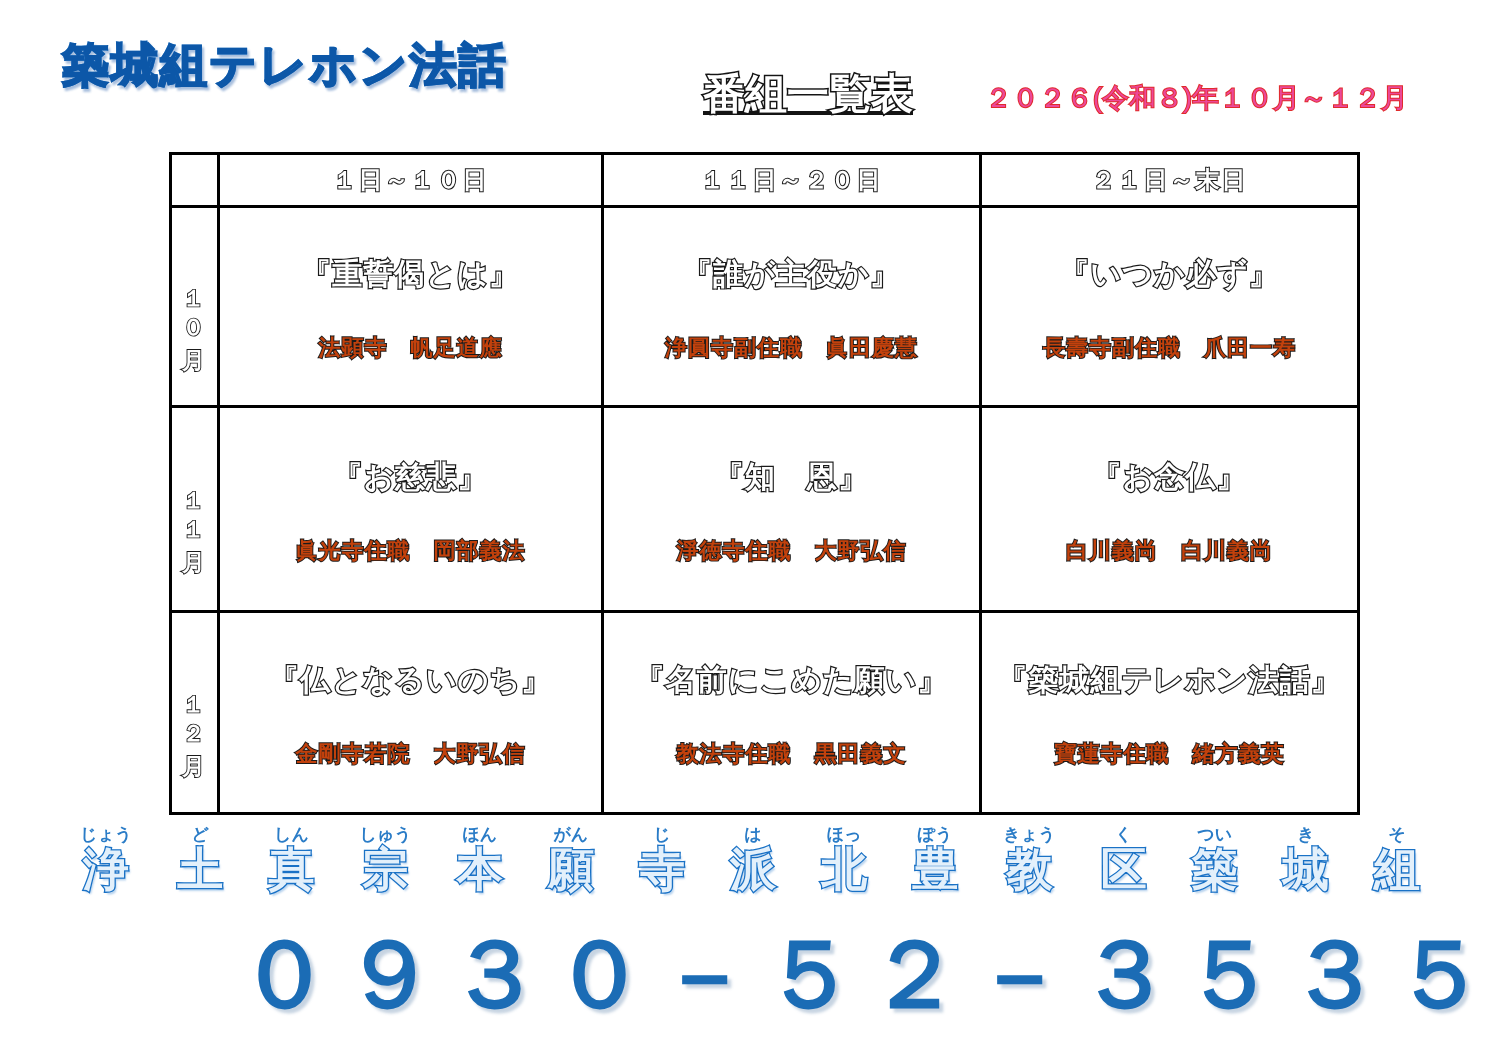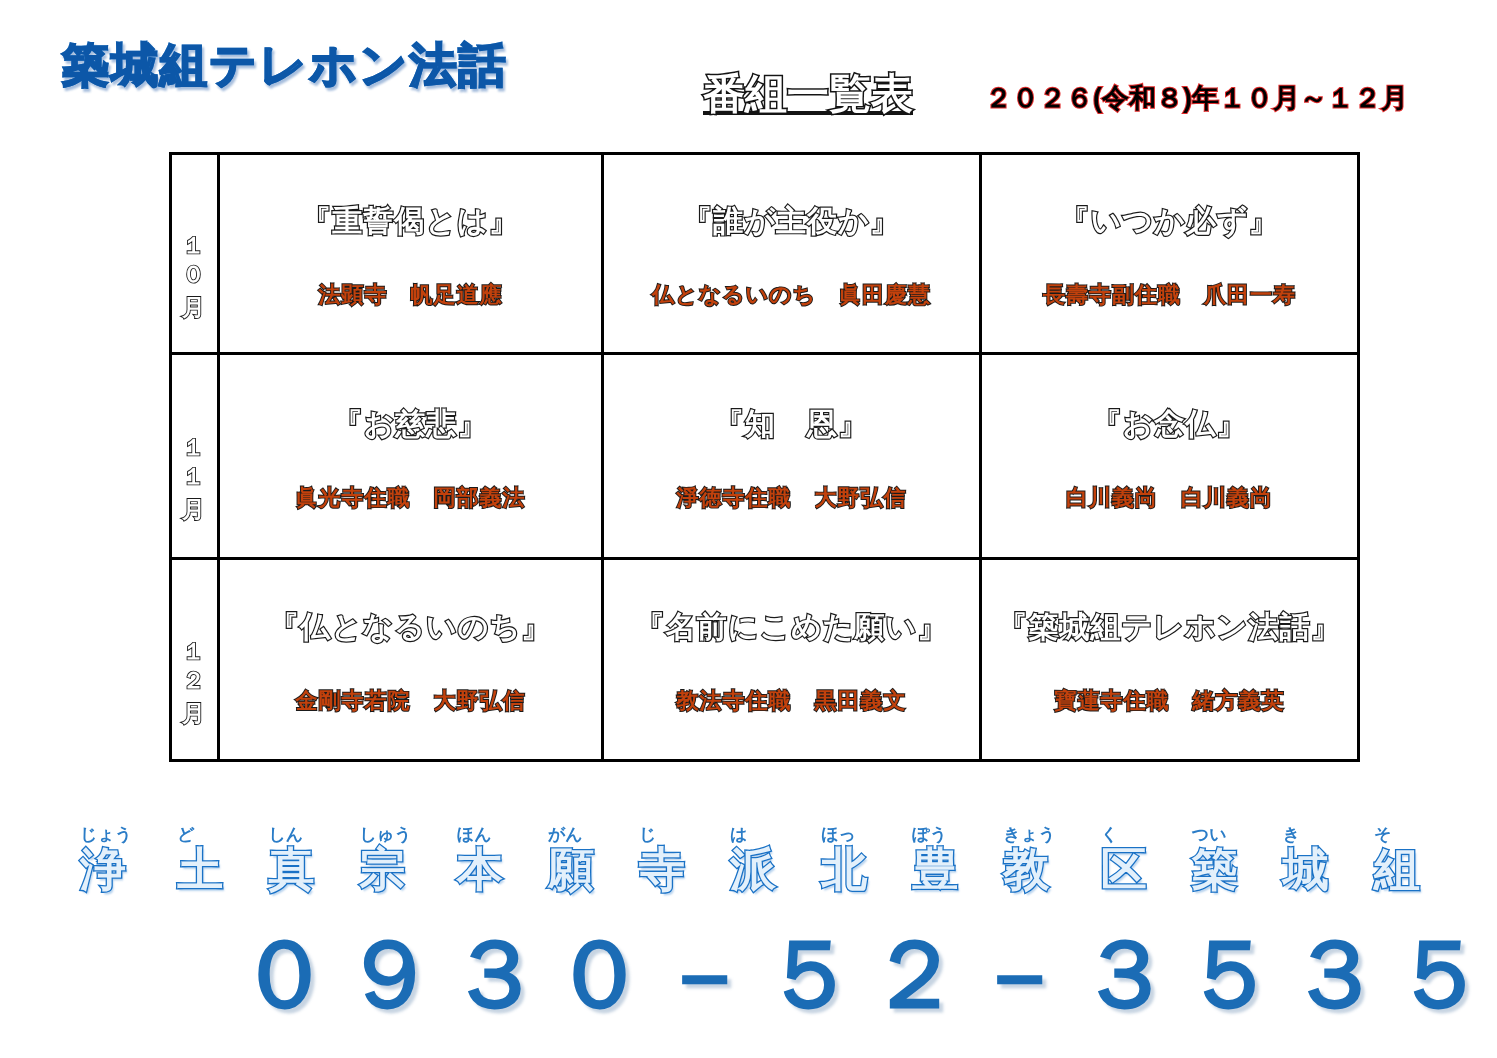--- a/index.html
+++ b/index.html
@@ -26,22 +26,22 @@
     position: absolute; left: 703px; top: 66px;
     font-size: 42px; font-weight: bold;
     color: #ffffff;
     -webkit-text-stroke: 3px #141414;
     paint-order: stroke fill;
     white-space: nowrap;
     text-decoration: underline;
   }
   .period {
     position: absolute; left: 985px; top: 80px;
-    font-size: 27px; font-weight: bold;
-    color: #000000;
+    font-size: 27px; font-weight: normal;
+    color: #ec4899;
     -webkit-text-stroke: 2px #e02b2b;
     paint-order: stroke fill;
     white-space: nowrap;
   }
 
   
   table.program {
     position: absolute; left: 169px; top: 152px;
     width: 1188px;
     border-collapse: collapse;
@@ -101,21 +101,21 @@
     white-space: nowrap;
   }
 
   
   .org-line {
     position: absolute; left: 80px; top: 826px;
     width: 1340px;
     display: flex; justify-content: space-between; align-items: flex-end;
   }
   .org-char {
-    display: flex; flex-direction: column; 
+    display: flex; flex-direction: column; align-items: center;
     line-height: 1;
   }
   .furigana {
     font-size: 17px; font-weight: bold;
     color: #2a7cc7;
     margin-bottom: 3px;
     white-space: nowrap;
   }
   .org-kanji {
     font-size: 46px; font-weight: bold;
@@ -145,33 +145,39 @@
 <div class="period">２０２６(令和８)年１０月～１２月</div>
 
 <table class="program">
   <colgroup>
     <col class="c-month">
       <col class="c-1">
       <col class="c-2">
       <col class="c-3">
   </colgroup>
   <tbody>
+      <tr class="head-row">
+    <th></th>
+    <th><span class="col-header">１日～１０日</span></th>
+    <th><span class="col-header">１１日～２０日</span></th>
+    <th><span class="col-header">２１日～末日</span></th>
+  </tr>
 
   <tr class="data-row-1">
     <th><span class="month-label">１０月</span></th>
     <td>
       <div class="cell-inner">
         <div class="talk-title">『重誓偈とは』</div>
         <div class="speaker">法顕寺　帆足道應</div>
       </div>
     </td>
     <td>
       <div class="cell-inner">
         <div class="talk-title">『誰が主役か』</div>
-        <div class="speaker">仏となるいのち　眞田慶慧</div>
+        <div class="speaker">浄圓寺副住職　眞田慶慧</div>
       </div>
     </td>
     <td>
       <div class="cell-inner">
         <div class="talk-title">『いつか必ず』</div>
         <div class="speaker">長壽寺副住職　爪田一寿</div>
       </div>
     </td>
   </tr>
 

